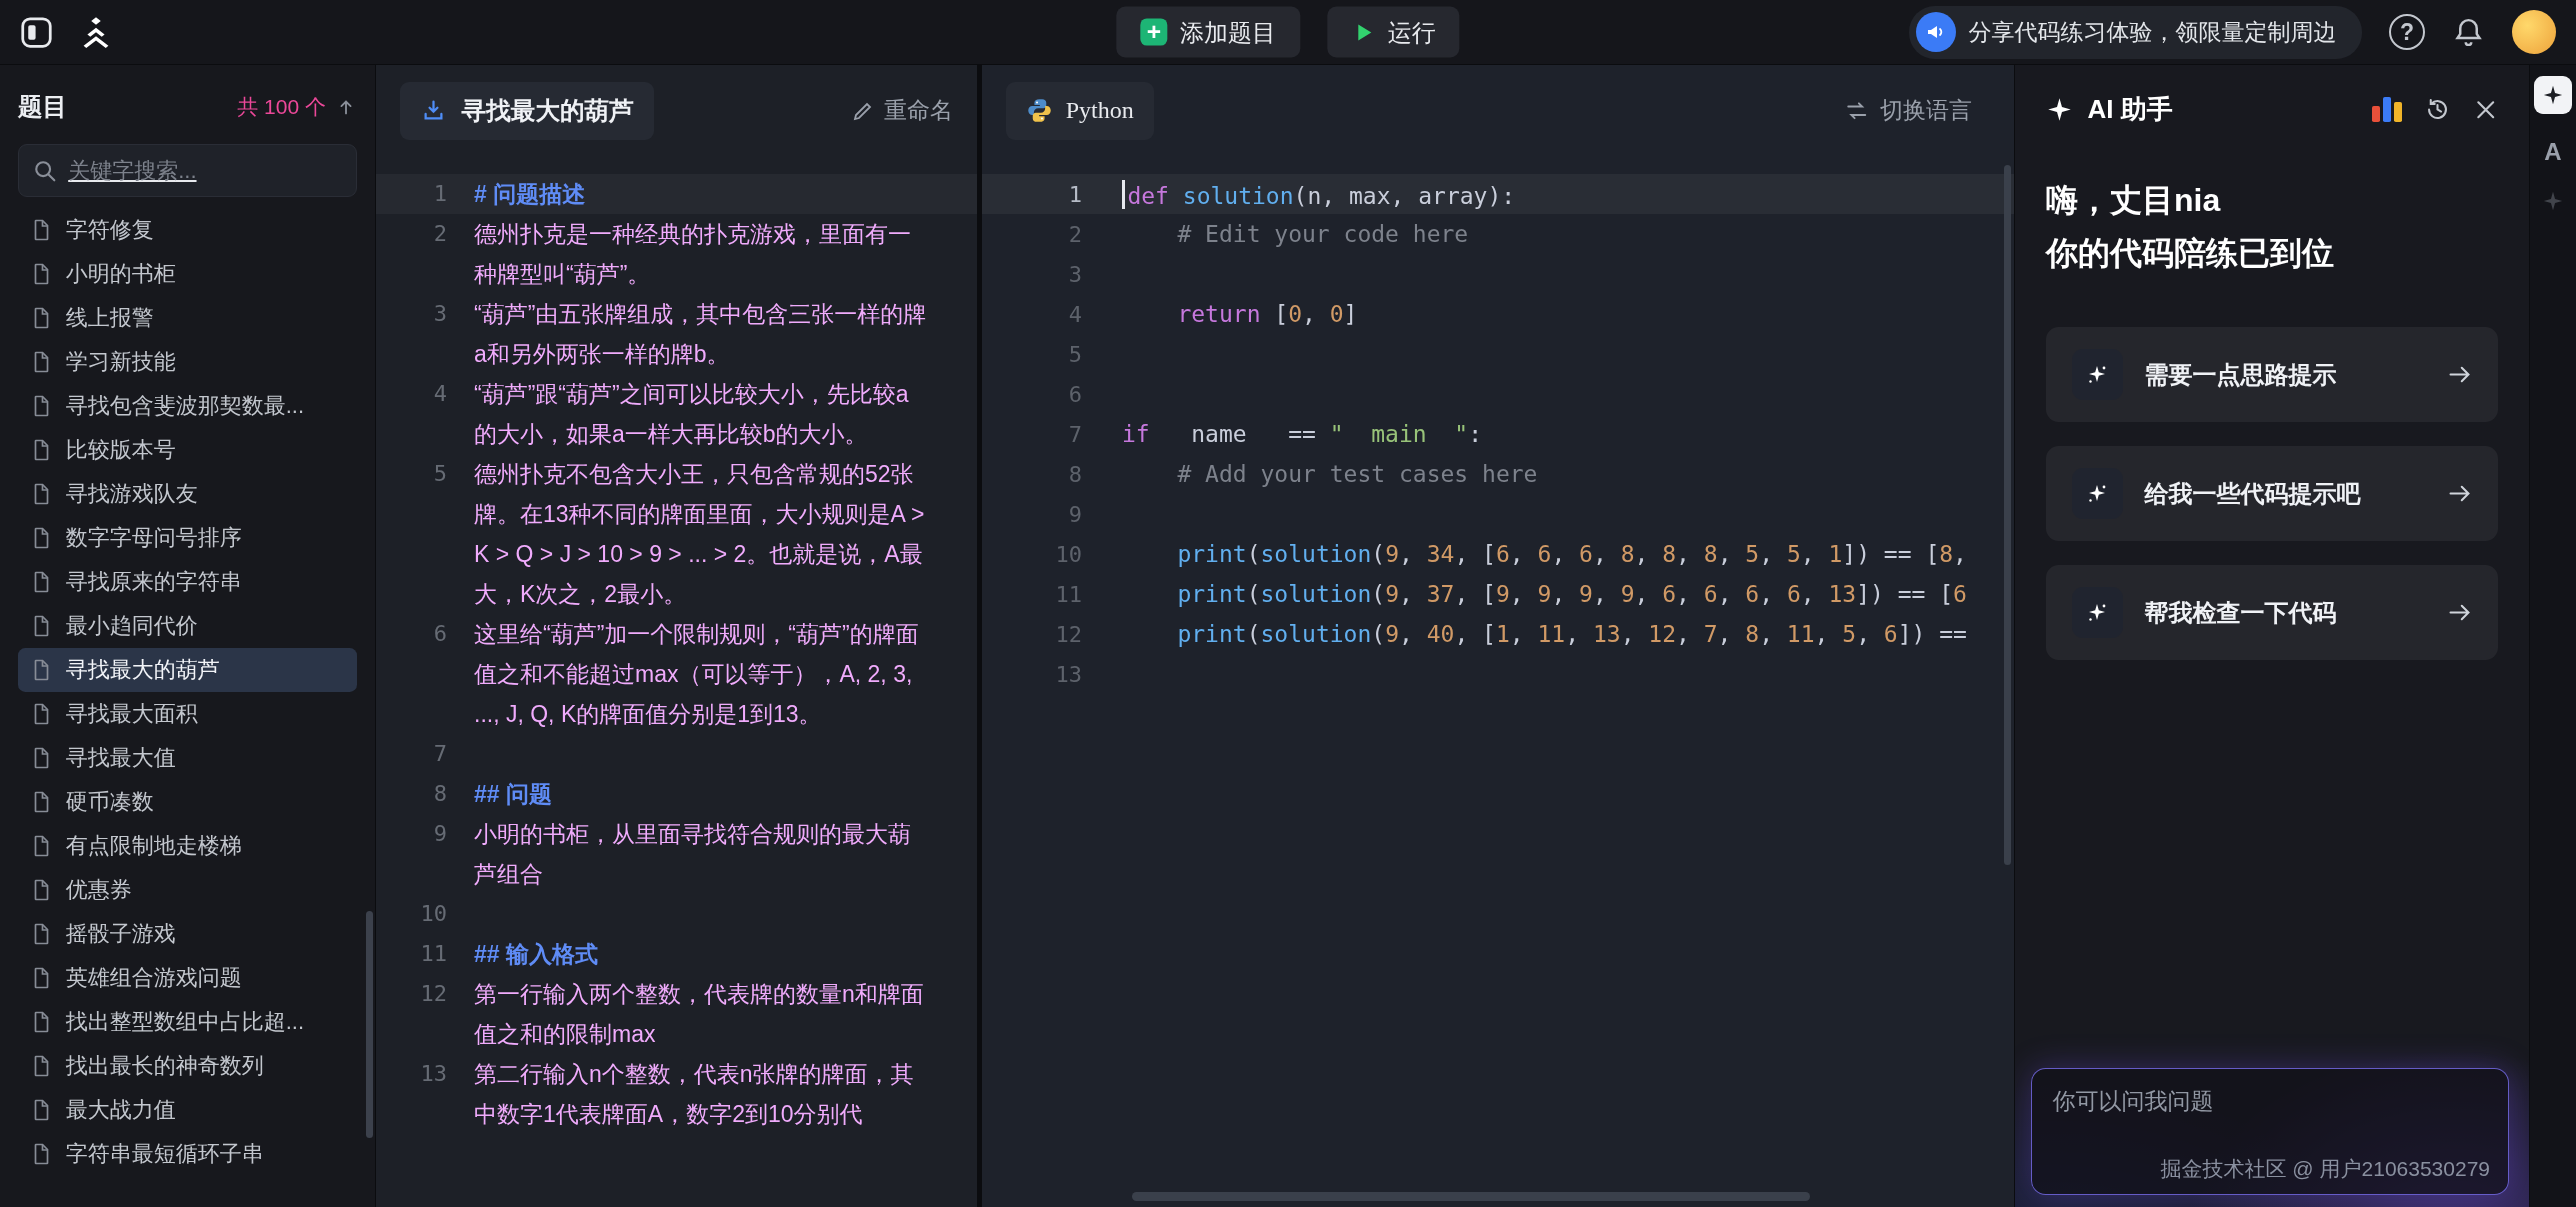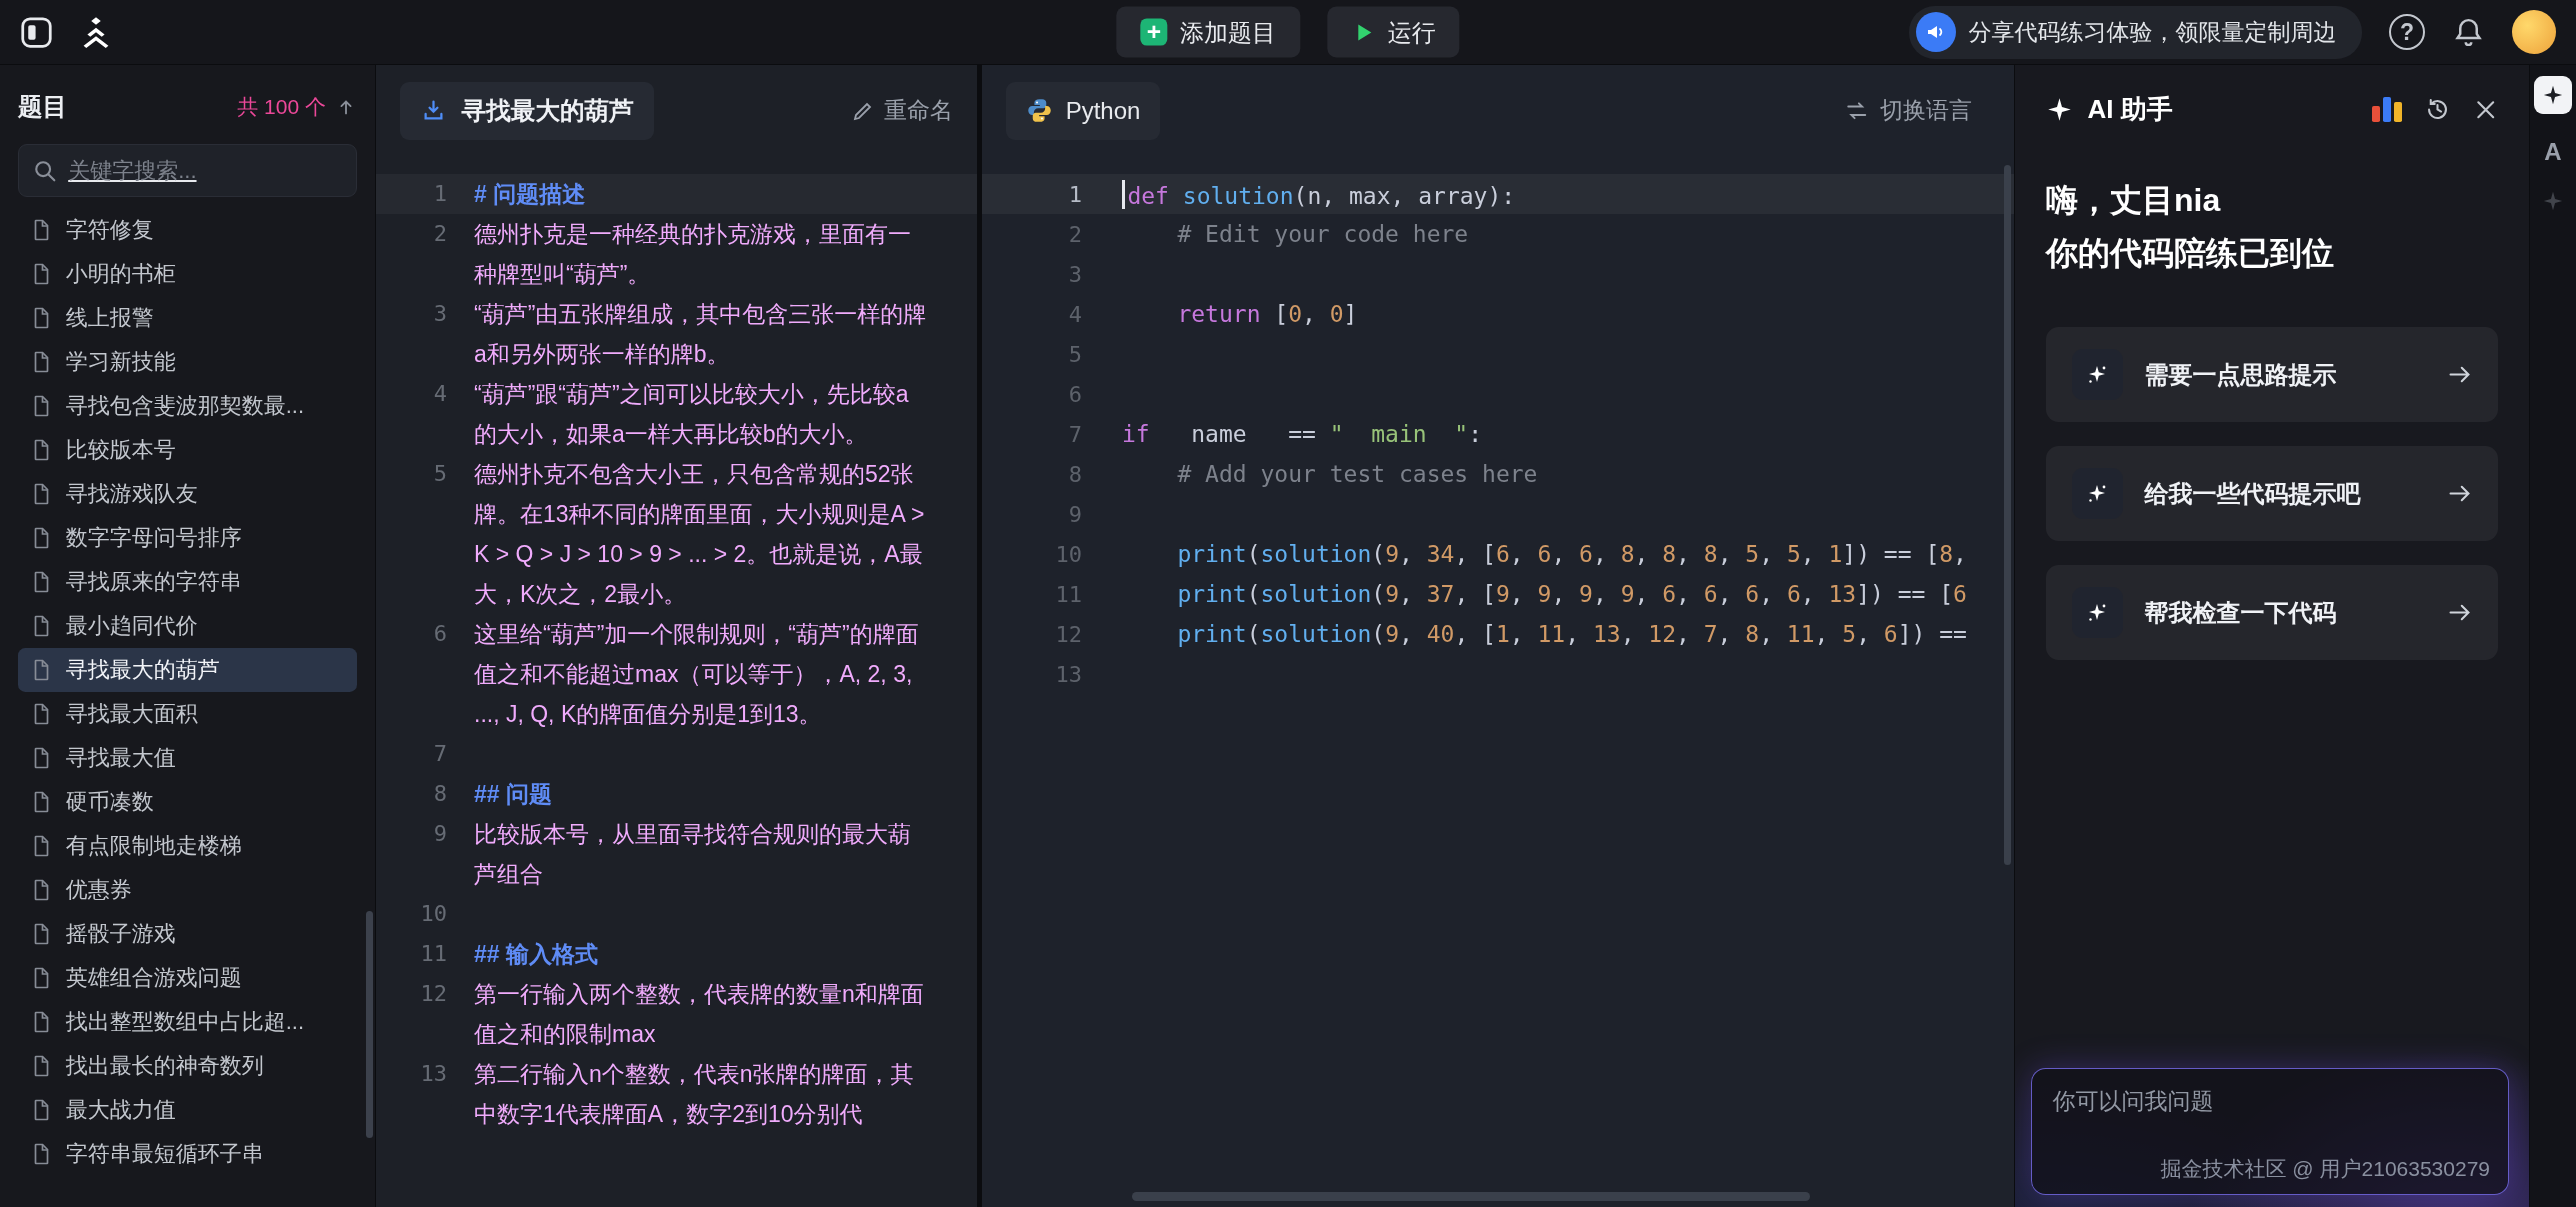--- a/index.html
+++ b/index.html
@@ -57,21 +57,21 @@
   .drow{display:flex;align-items:flex-start;}
   .drow.active{background:rgba(255,255,255,.045);}
   .dnum{width:71px;flex:none;text-align:right;font-family:"DejaVu Sans Mono",monospace;
     font-size:22px;color:#666b74;line-height:40px;}
   .dtext{margin-left:27px;width:455px;font-size:23px;line-height:40px;color:#f0abfc;min-height:40px;}
   .dtext.heading{color:#5f8cf6;font-weight:bold;}
 
   
   .editor{flex:1;background:#1e222b;border-left:5.5px solid #0b0c0f;display:flex;flex-direction:column;
     position:relative;overflow:hidden;min-width:0;}
-  .ed-head{height:91px;flex:none;display:flex;align-items:center;padding:0 24px;}
+  .ed-head{height:91px;flex:none;display:flex;align-items:center;padding:0 24px;font-family:Liberation Serif, serif;}
   .lang-chip{height:58px;background:#262a33;border-radius:9px;display:flex;align-items:center;
     gap:12.7px;padding:0 20px;cursor:pointer;}
   .lang-chip .t{font-size:24px;color:#e8eaee;}
   .switch-lang{margin-left:auto;margin-right:18px;display:flex;align-items:center;gap:11px;
     color:#9aa0ab;font-size:23px;cursor:pointer;white-space:nowrap;}
   .ed-body{flex:1;padding-top:18px;overflow:hidden;}
   .cline{display:flex;height:40px;align-items:center;}
   .cline.active{background:rgba(255,255,255,.05);}
   .cnum{width:100px;flex:none;text-align:right;font-family:"DejaVu Sans Mono",monospace;font-size:22px;color:#5d626b;}
   .cline.active .cnum{color:#b6bcc7;}
@@ -393,21 +393,21 @@
           <div class="drow">
             <div class="dnum">7</div>
             <div class="dtext"></div>
           </div>
           <div class="drow">
             <div class="dnum">8</div>
             <div class="dtext heading">## 问题</div>
           </div>
           <div class="drow">
             <div class="dnum">9</div>
-            <div class="dtext">比较版本号，从里面寻找符合规则的最大葫芦组合</div>
+            <div class="dtext">小明的书柜，从里面寻找符合规则的最大葫芦组合</div>
           </div>
           <div class="drow">
             <div class="dnum">10</div>
             <div class="dtext"></div>
           </div>
           <div class="drow">
             <div class="dnum">11</div>
             <div class="dtext heading">## 输入格式</div>
           </div>
           <div class="drow">

